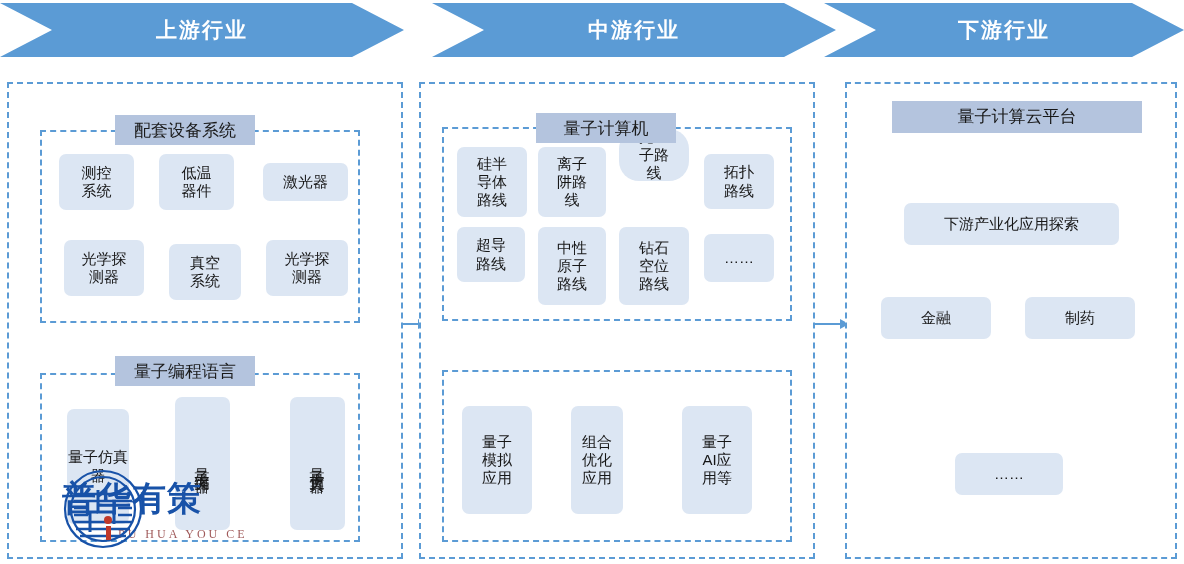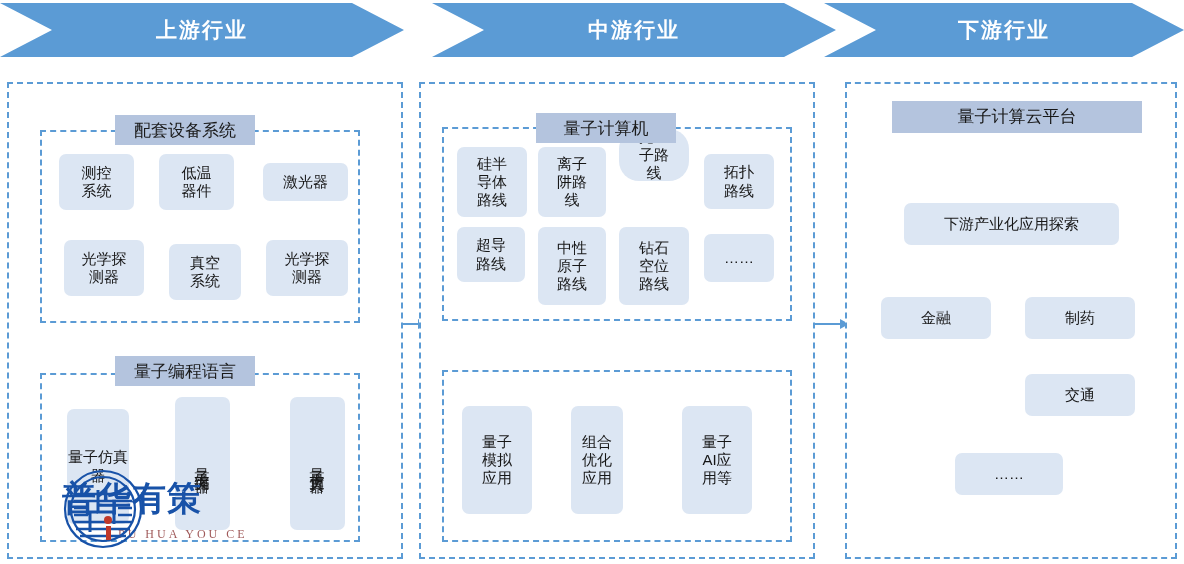--- a/index.html
+++ b/index.html
@@ -201,21 +201,20 @@
 
   <div class="col col-down">
 
     <div class="box" style="left:57px;top:119px;width:215px;height:42px;">下游产业化应用探索</div>
 
     <div class="box head" style="left:45px;top:17px;width:250px;height:32px;">量子计算云平台</div>
 
     <div class="box" style="left:34px;top:213px;width:110px;height:42px;">金融</div>
     <div class="box" style="left:178px;top:213px;width:110px;height:42px;">制药</div>
 
-    <div class="box" style="left:178px;top:290px;width:110px;height:42px;">交通</div>
 
     <div class="box" style="left:108px;top:369px;width:108px;height:42px;">……</div>
   </div>
 
   <svg class="watermark" viewBox="0 0 215 82">
     <g fill="none" stroke="#1852a8" stroke-width="2.2">
       <circle cx="41" cy="41" r="38"></circle>
       <circle cx="41" cy="41" r="32"></circle>
     </g>
     <g stroke="#1852a8" stroke-width="2.4" fill="none">

